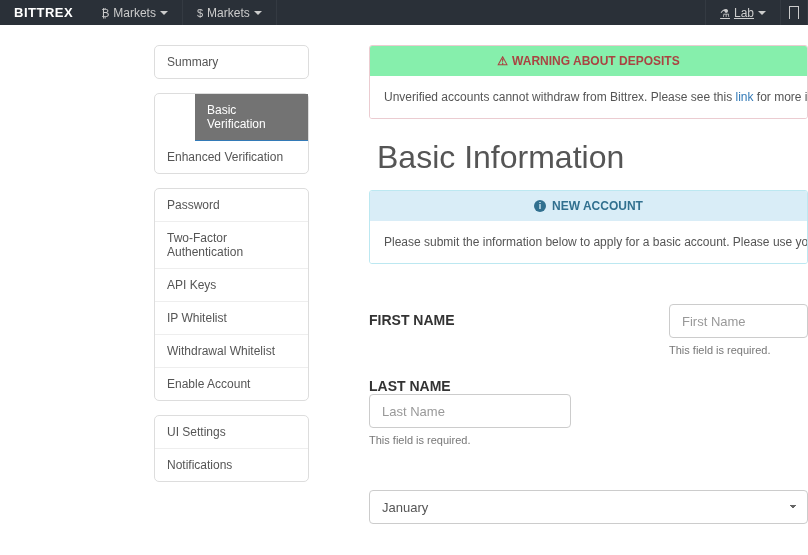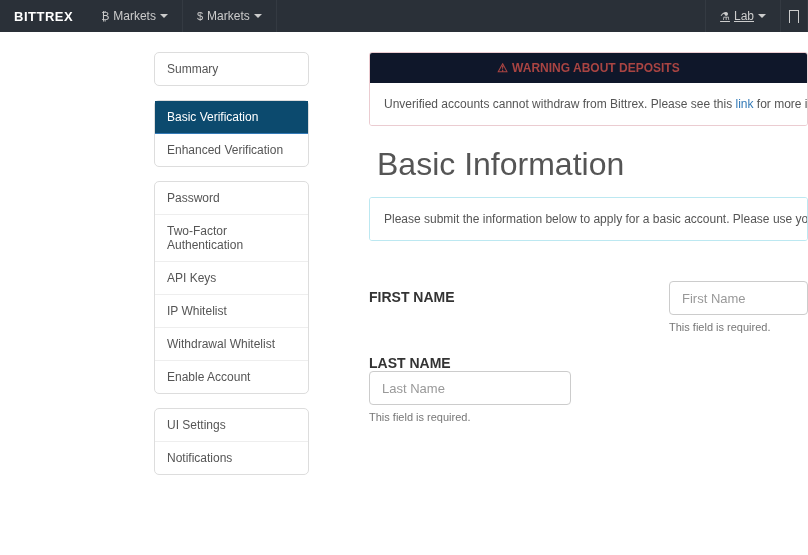--- a/index.html
+++ b/index.html
@@ -1,38 +1,38 @@
 <!DOCTYPE html>
 <html><head>
   <meta charset="utf-8">
   <style>
     * { margin: 0; padding: 0; box-sizing: border-box; }
     body { font-family: "Helvetica Neue", Helvetica, Arial, sans-serif; font-size: 13px; color: #333; background: #fff; }
     
-    .navbar { background: #2a3038; height: 32px; display: flex; align-items: stretch; }
+    .navbar { background: #2a3038; height: 25px; display: flex; align-items: stretch; }
     .navbar-left { display: flex; align-items: stretch; }
     .navbar-right { margin-left: auto; display: flex; align-items: stretch; }
     .brand { color: #fff; font-weight: bold; letter-spacing: 0.5px; padding: 0 14px; display: flex; align-items: center; font-size: 13px; }
     .nav-item { color: #ccc; padding: 0 14px; display: flex; align-items: center; gap: 4px; cursor: pointer; border-right: 1px solid rgba(255,255,255,0.05); font-size: 12px; }
     .nav-item:first-of-type { border-left: 1px solid rgba(255,255,255,0.05); text-decoration: underline; }
     .caret { display: inline-block; width: 0; height: 0; border-left: 4px solid transparent; border-right: 4px solid transparent; border-top: 4px solid #ccc; }
     .nav-sym { font-size: 11px; }
     
     .container { display: flex; gap: 20px; padding: 20px 0 0 0; margin-left: 154px; }
     
     .sidebar { width: 155px; flex-shrink: 0; }
     .panel { border: 1px solid #ddd; border-radius: 5px; margin-bottom: 14px; background: #fff; }
     .panel-item { padding: 9px 12px; border-bottom: 1px solid #eee; font-size: 12px; color: #555; cursor: pointer; }
     .panel-item:last-child { border-bottom: none; }
-    .panel-item.active { background: #0c4a6e; color: #fff; border-color: #337ab7; }
+    .panel-item.active { background: #737373; color: #fff; border-color: #337ab7; margin-left: 40px; }
     
     .main { flex: 1; min-width: 0; padding-left: 40px; }
     
     .alert-warning-box { border: 1px solid #ebccd1; border-radius: 3px; margin-bottom: 20px; overflow: hidden; }
-    .alert-warning-head { background: #0f172a; color: #a94442; text-align: center; font-weight: bold; font-size: 12px; padding: 8px; }
+    .alert-warning-head { background: #86efac; color: #a94442; text-align: center; font-weight: bold; font-size: 12px; padding: 8px; }
     .alert-warning-body { background: #fff; text-align: center; padding: 14px; font-size: 12px; color: #555; white-space: nowrap; }
     .alert-warning-body a { color: #337ab7; cursor: pointer; }
     
     .page-title { font-size: 32px; font-weight: 300; color: #555; margin: 18px 8px 14px; }
     
     .alert-info-box { border: 1px solid #bce8f1; border-radius: 3px; margin-bottom: 40px; overflow: hidden; }
     .alert-info-head { background: #d9edf7; color: #31708f; text-align: center; font-weight: bold; font-size: 12px; padding: 8px; display: flex; justify-content: center; align-items: center; gap: 6px; }
     .alert-info-body { background: #fff; text-align: center; padding: 14px; font-size: 12px; color: #555; white-space: nowrap; }
     
     .form-row { display: flex; align-items: flex-start; margin-bottom: 14px; }
@@ -109,20 +109,24 @@
         <span class="warn-icon"></span><span>WARNING ABOUT DEPOSITS</span>
       </div>
       <div class="alert-warning-body">
         <span>Unverified accounts cannot withdraw from Bittrex. Please see this </span><a>link</a><span> for more informa</span>
       </div>
     </div>
 
     <h1 class="page-title">Basic Information</h1>
 
     <div class="alert-info-box">
+      <div class="alert-info-head">
+        <i class="info-icon"></i>
+        <span>NEW ACCOUNT</span>
+      </div>
       <div class="alert-info-body">Please submit the information below to apply for a basic account. Please use your full legal name as it exists on y</div>
     </div>
 
     <div class="form-row">
       <div class="form-label">FIRST NAME</div>
       <div class="form-field">
         <input class="form-control" placeholder="First Name" style="">
         <div class="help-text">This field is required.</div>
       </div>
     </div>
@@ -130,16 +134,21 @@
 
     <div class="form-row gap">
       <div class="form-label">LAST NAME</div>
       <div class="form-field">
         <input class="form-control" placeholder="Last Name" style="">
         <div class="help-text">This field is required.</div>
       </div>
     </div>
 
     <div class="form-row">
+      <div class="form-field">
+        <select class="form-control">
+          <option>January</option>
+        </select>
+      </div>
     </div>
 
   </div>
 </div>
 
 </body></html>

